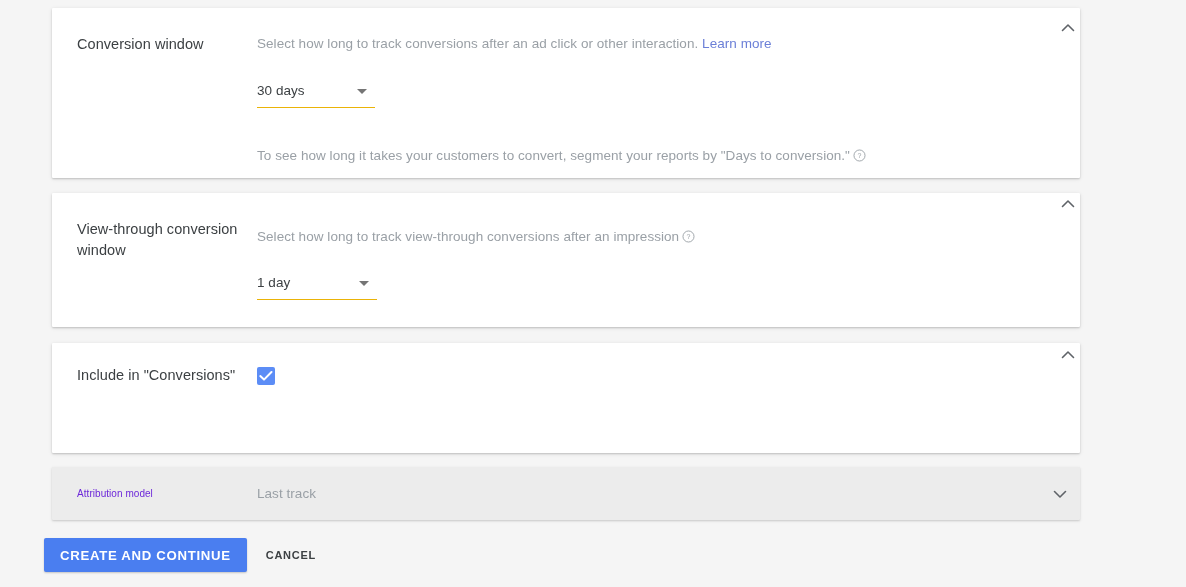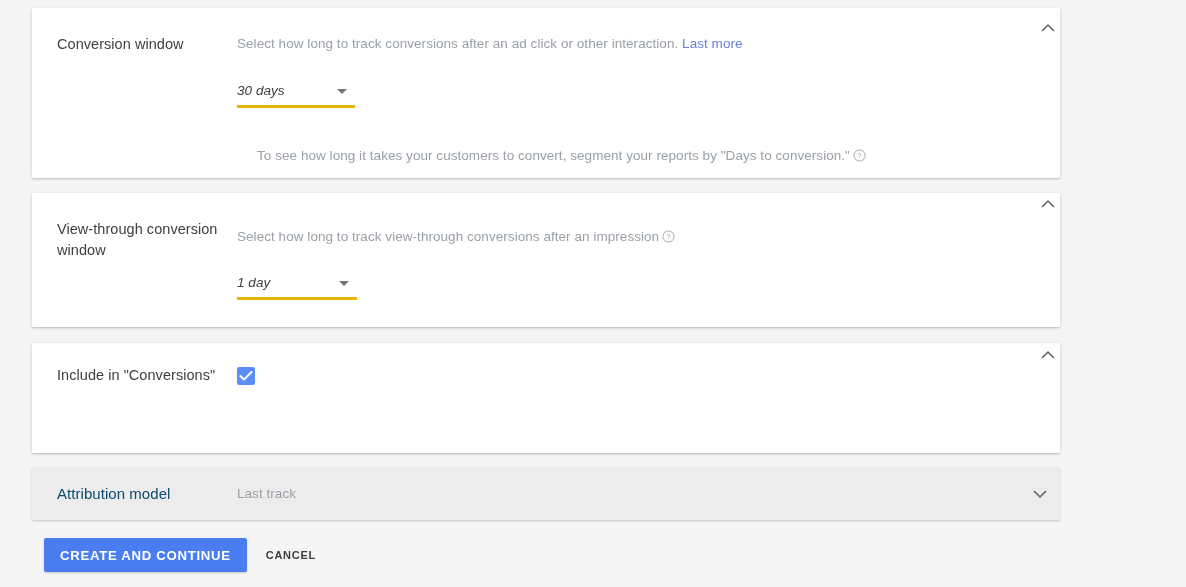--- a/index.html
+++ b/index.html
@@ -19,21 +19,21 @@
   .page {
     position: relative;
     width: 1186px;
     height: 587px;
     padding: 0;
   }
 
   
   .card {
     position: absolute;
-    left: 32px;
+    left: 52px;
     width: 1028px;
     background: #ffffff;
     box-shadow: 0 1px 2px rgba(0,0,0,0.18), 0 1px 5px rgba(0,0,0,0.08);
     border-radius: 1px;
     display: flex;
     flex-direction: row;
     align-items: flex-start;
   }
   .card.collapsed {
     background: #ececec;
@@ -85,24 +85,23 @@
     width: 24px;
     height: 24px;
     cursor: pointer;
   }
   .chevron svg { display: block; }
 
   
   .select {
     position: relative;
     display: block;
-    border-bottom: 3px solid #eab308;
+    border-bottom: 1px solid #eab308;
     height: 28px;
     cursor: pointer;
-    font-style: italic;
   }
   .select-value {
     font-size: 13.5px;
     color: #3c4043;
     line-height: 22px;
     letter-spacing: 0.05px;
   }
   .select-arrow {
     position: absolute;
     right: 8px;
@@ -147,22 +146,22 @@
   
   .collapsed-inner {
     display: flex;
     align-items: center;
     width: 100%;
     height: 53px;
   }
   .collapsed-title {
     flex: 0 0 205px;
     padding-left: 25px;
-    font-size: 15px;
-    color: #0c4a6e;
+    font-size: 10px;
+    color: #6d28d9;
     letter-spacing: 0.05px;
   }
   .collapsed-value {
     flex: 1 1 auto;
     font-size: 13.5px;
     color: #9aa0a6;
     letter-spacing: 0.05px;
   }
 
   
@@ -206,29 +205,29 @@
 
 <div class="page">
 
   <div class="card" style="top:8px; height:170px;">
     <div class="card-title">Conversion window</div>
 
     <div class="card-body">
 
       <div class="desc" style="padding-top:2px;">
         <span>Select how long to track conversions after an ad click or other interaction.</span>
-        <a href="#">Last more</a>
+        <a href="#">Learn more</a>
       </div>
 
       <div class="select" style="width:118px; margin-top:27px;">
         <span class="select-value">30 days</span>
         <span class="select-arrow"></span>
       </div>
 
-      <div class="desc" style="margin-top:38px;margin-left:20px;">
+      <div class="desc" style="margin-top:38px;">
         <span>To see how long it takes your customers to convert, segment your reports by "Days to conversion."</span><span class="help-icon"><svg width="13" height="13" viewBox="0 0 24 24">
               <circle cx="12" cy="12" r="10.2" fill="none" stroke="#9aa0a6" stroke-width="1.7"></circle>
               <text x="12" y="16.6" font-size="13" font-family="Liberation Sans, sans-serif" fill="#9aa0a6" text-anchor="middle">?</text>
             </svg></span>
       </div>
 
       <div class="chevron" style="right:0px; top:8px;">
         <svg width="24" height="24" viewBox="0 0 24 24">
           <path d="M6.5 14.5 L12 9 L17.5 14.5" fill="none" stroke="#5f6368" stroke-width="1.6" stroke-linecap="round" stroke-linejoin="round"></path>
         </svg>

